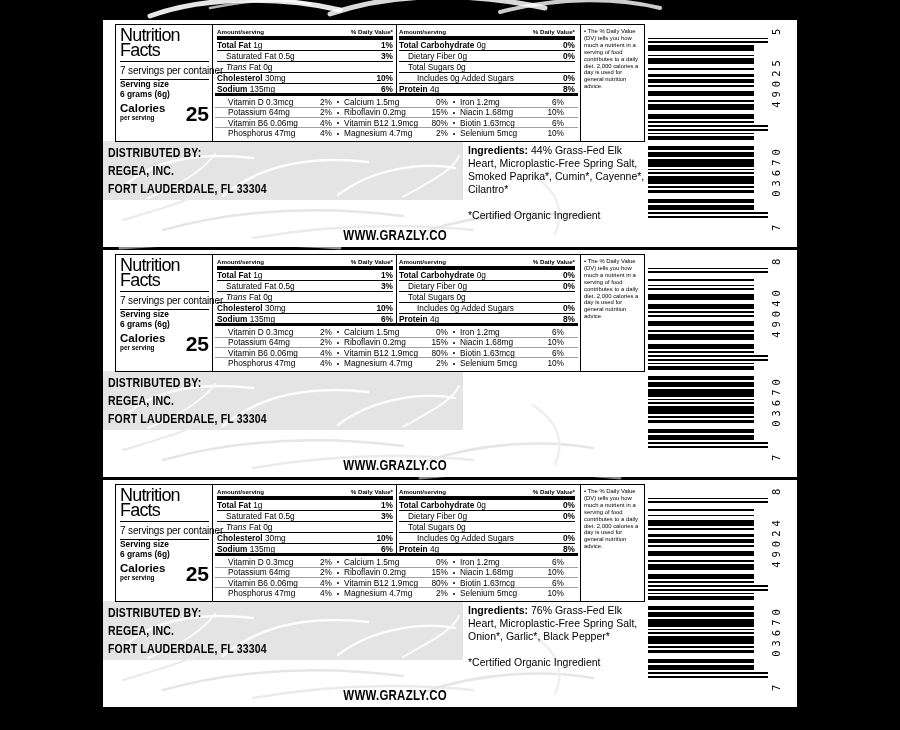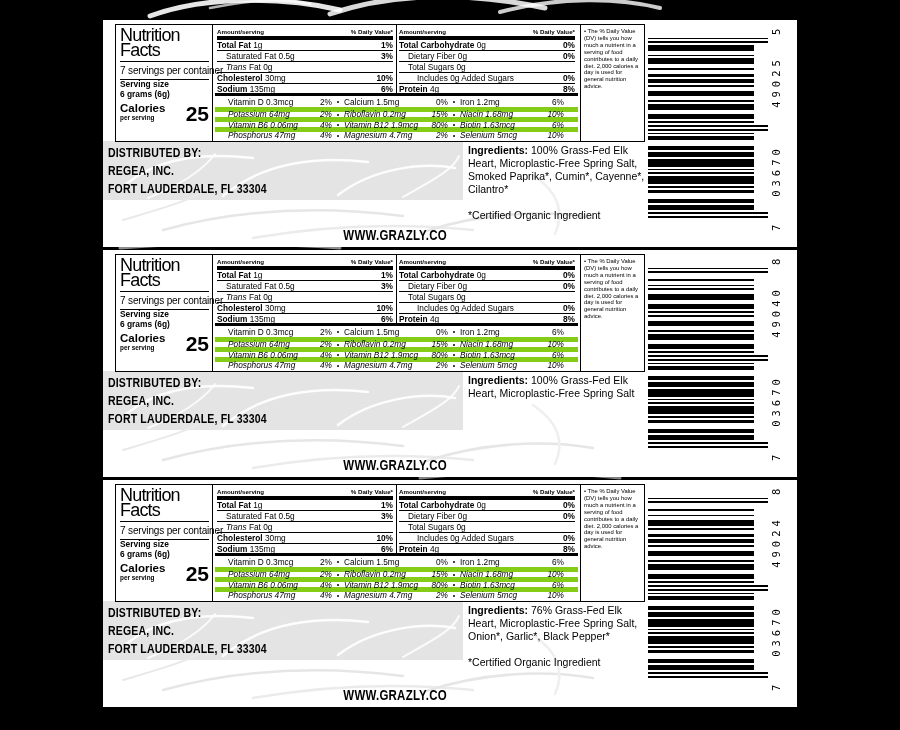--- a/index.html
+++ b/index.html
@@ -28,21 +28,21 @@
   .col.left{border-right:1px solid #000;}
   .colhead{display:flex;justify-content:space-between;font-size:6.2px;font-weight:bold;
            padding:3px 0 1px;white-space:nowrap;}
   .thick{height:3.5px;background:#000;}
   .nrow{display:flex;justify-content:space-between;align-items:center;height:10.8px;
         font-size:8.3px;white-space:nowrap;}
   .nrow + .nrow{border-top:1px solid #000;}
   .nrow .dv{font-weight:bold;}
   .micros{border-top:3.5px solid #000;}
   .mrow{display:flex;align-items:center;height:10.3px;font-size:8.3px;white-space:nowrap;}
-  .mrow + .mrow{border-top:5px solid #84cc16;font-style:italic;}
+  .mrow + .mrow{border-top:1px solid #84cc16;}
   .mcell{flex:1;display:flex;justify-content:space-between;align-items:center;min-width:0;}
   .mcell.c0{padding-left:13px;}
   .mcell.c2{padding-right:14px;}
   .mdot{width:12px;text-align:center;font-size:7px;}
   .nf-foot{width:64px;flex:none;border-left:1px solid #000;padding:3px 2px 0 3px;
            font-size:5.9px;line-height:6.9px;}
   
   .dist{position:absolute;left:5px;top:124px;z-index:3;}
   .dist div{font-weight:bold;font-size:13.5px;line-height:18px;letter-spacing:0.2px;
             transform:scaleX(0.78);transform-origin:0 50%;white-space:nowrap;}
@@ -239,21 +239,21 @@
       </div>
       <div class="nf-foot">• The % Daily Value (DV) tells you how much a nutrient in a serving of food contributes to a daily diet. 2,000 calories a day is used for general nutrition advice.</div>
     </div>
     <div class="dist">
       <div>DISTRIBUTED BY:</div>
       <div>REGEA, INC.</div>
       <div>FORT LAUDERDALE, FL 33304</div>
     </div>
     <div class="ingr">
       <b>Ingredients:</b>
-      <span>100% Grass-Fed Elk Heart, Microplastic-Free Spring Salt, Smoked Paprika*, Cumin*, Cayenne*, Cilantro*</span>
+      <span>44% Grass-Fed Elk Heart, Microplastic-Free Spring Salt, Smoked Paprika*, Cumin*, Cayenne*, Cilantro*</span>
       <div class="organic">*Certified Organic Ingredient</div>
     </div>
     <div class="site"><span>WWW.GRAZLY.CO</span></div>
     <div class="bc">
       <div class="bc-bars">
             <div class="bar" style="left: 14px; width: 1.9px; height: 120px;"></div>
             <div class="bar" style="left: 17.8px; width: 1.9px; height: 120px;"></div>
             <div class="bar" style="left: 21.6px; width: 5.7px; height: 106px;"></div>
             <div class="bar" style="left: 29.2px; width: 3.8px; height: 106px;"></div>
             <div class="bar" style="left: 38.7px; width: 3.8px; height: 106px;"></div>
@@ -450,25 +450,20 @@
               </div>
             </div>
       </div>
       <div class="nf-foot">• The % Daily Value (DV) tells you how much a nutrient in a serving of food contributes to a daily diet. 2,000 calories a day is used for general nutrition advice.</div>
     </div>
     <div class="dist">
       <div>DISTRIBUTED BY:</div>
       <div>REGEA, INC.</div>
       <div>FORT LAUDERDALE, FL 33304</div>
     </div>
-    <div class="ingr">
-      <b>Ingredients:</b>
-      <span>100% Grass-Fed Elk Heart, Microplastic-Free Spring Salt</span>
-      <div class="organic"></div>
-    </div>
     <div class="site"><span>WWW.GRAZLY.CO</span></div>
     <div class="bc">
       <div class="bc-bars">
             <div class="bar" style="left: 14px; width: 1.9px; height: 120px;"></div>
             <div class="bar" style="left: 17.8px; width: 1.9px; height: 120px;"></div>
             <div class="bar" style="left: 21.6px; width: 5.7px; height: 106px;"></div>
             <div class="bar" style="left: 29.2px; width: 3.8px; height: 106px;"></div>
             <div class="bar" style="left: 38.7px; width: 3.8px; height: 106px;"></div>
             <div class="bar" style="left: 44.4px; width: 1.9px; height: 106px;"></div>
             <div class="bar" style="left: 48.2px; width: 7.6px; height: 106px;"></div>

